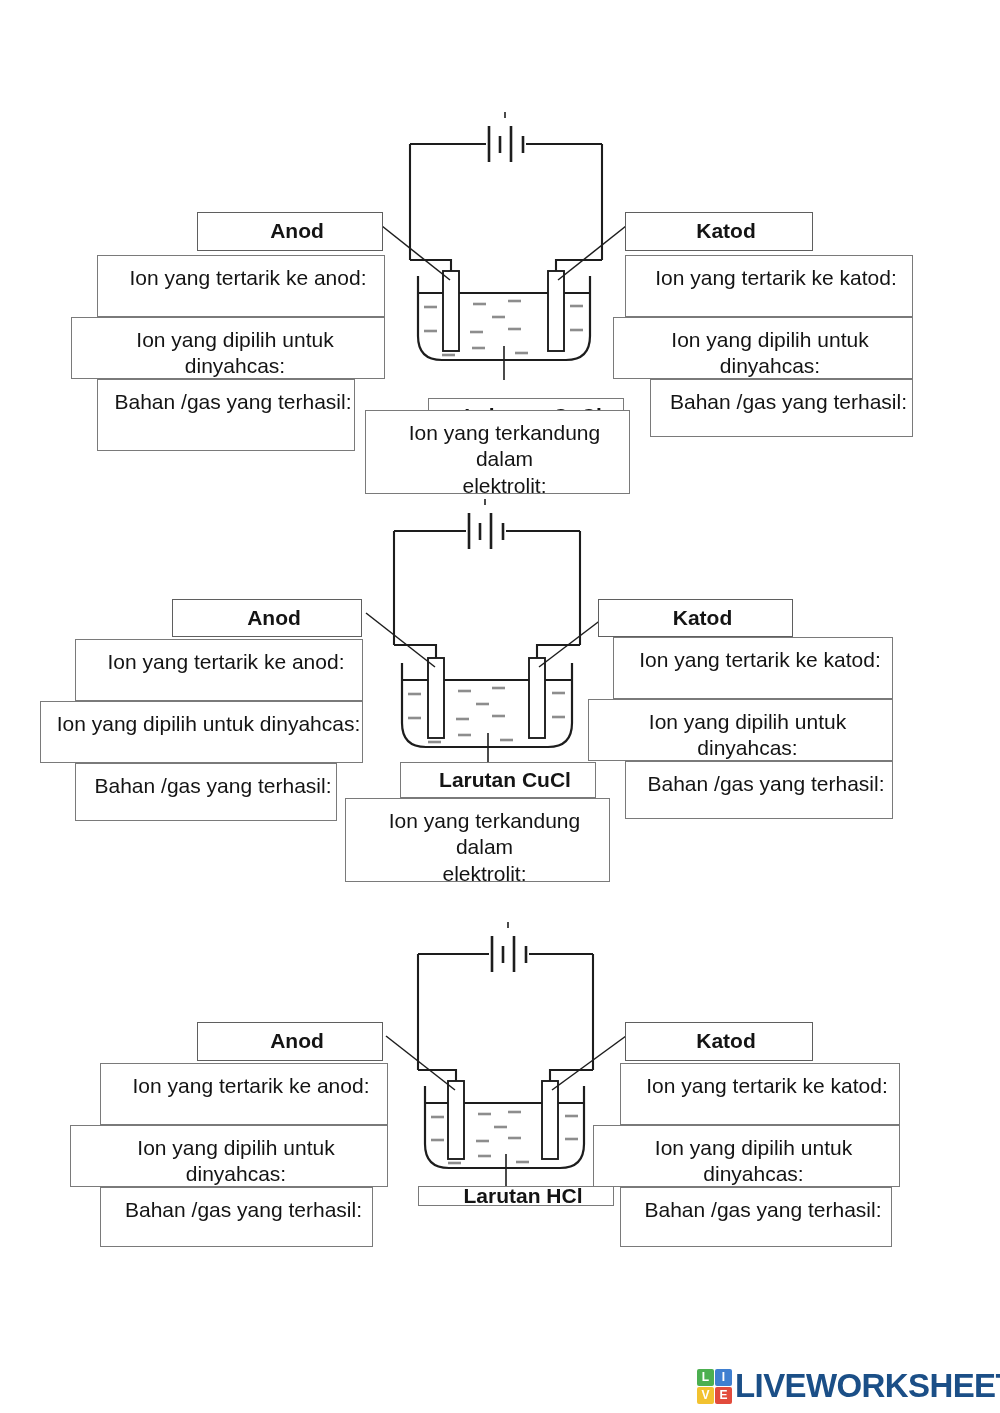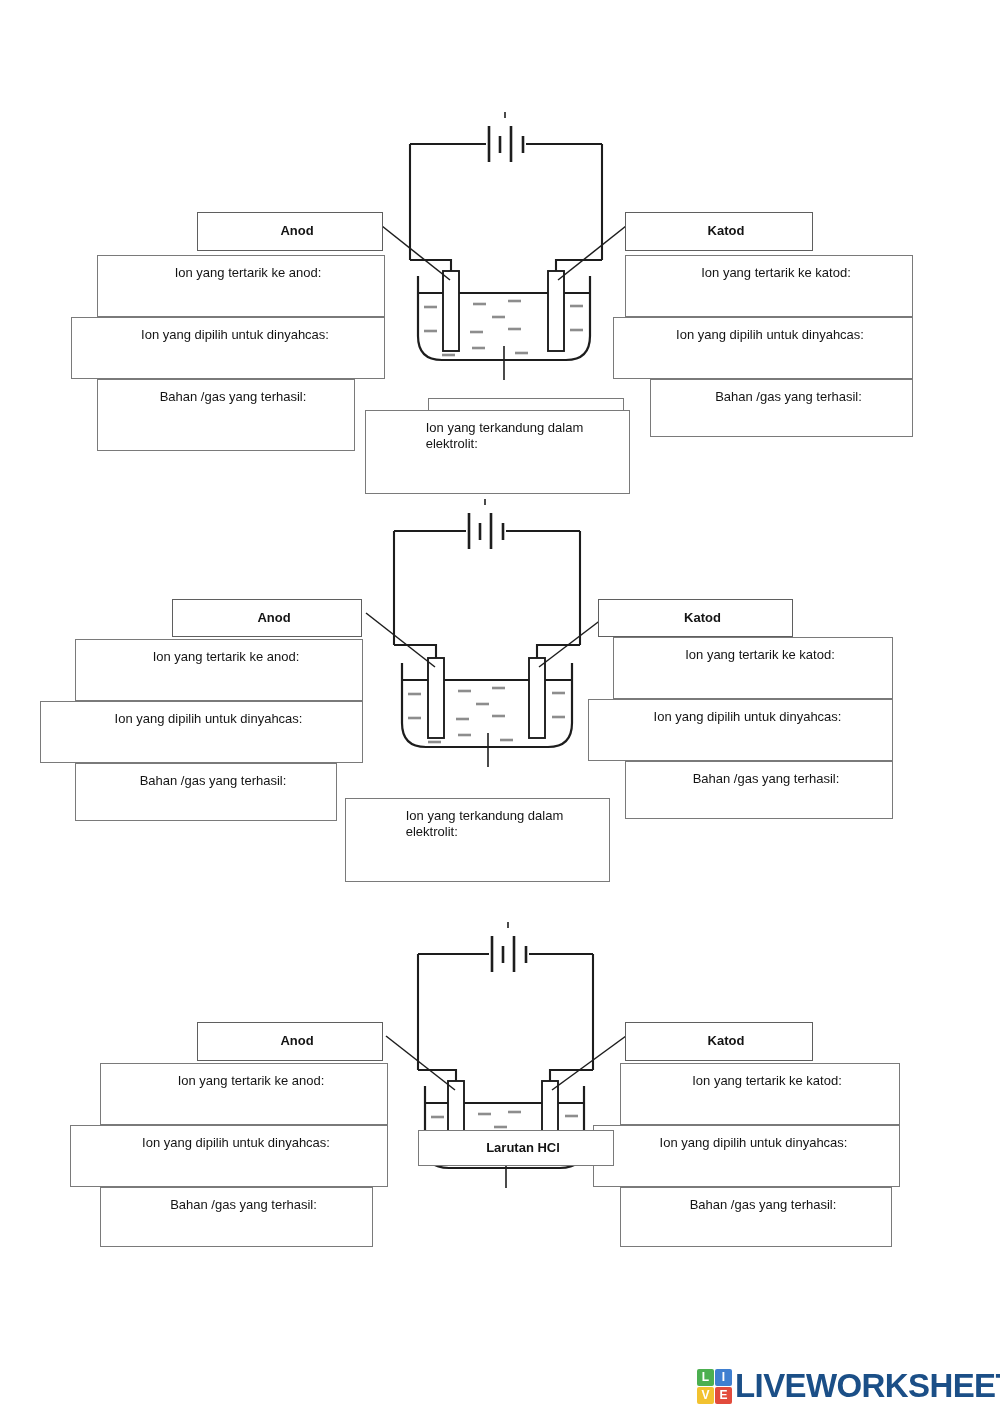--- a/index.html
+++ b/index.html
@@ -22,23 +22,23 @@
     width: 1000px;
     height: 1413px;
   }
 
   
   .box {
     position: absolute;
     box-sizing: border-box;
     border: 1.3px solid #7a7a7a;
     background: #ffffff;
-    font-size: 13px;
+    font-size: 21px;
     line-height: 1.25;
-    text-align: left;
+    text-align: center;
     color: #141414;
     display: flex;
     justify-content: center;
     padding-top: 9px;
     padding-left: 14px;
   }
   .box.title {
     font-weight: bold;
     border: 1.4px solid #5f5f5f;
     align-items: center;
@@ -215,20 +215,21 @@
   <div class="box title" style="left:598px; top:599px; width:195px; height:38px;">Katod</div>
 
   <div class="box" style="left:75px; top:639px; width:288px; height:62px;">Ion yang tertarik ke anod:</div>
   <div class="box" style="left:40px; top:701px; width:323px; height:62px;">Ion yang dipilih untuk dinyahcas:</div>
   <div class="box" style="left:75px; top:763px; width:262px; height:58px;">Bahan /gas yang terhasil:</div>
 
   <div class="box" style="left:613px; top:637px; width:280px; height:62px;">Ion yang tertarik ke katod:</div>
   <div class="box" style="left:588px; top:699px; width:305px; height:62px;">Ion yang dipilih untuk dinyahcas:</div>
   <div class="box" style="left:625px; top:761px; width:268px; height:58px;">Bahan /gas yang terhasil:</div>
 
+  <div class="box center-title" style="left:400px; top:762px; width:196px; height:36px;">Larutan CuCl</div>
   <div class="box" style="left:345px; top:798px; width:265px; height:84px;">
     <span>
       <span>Ion yang terkandung dalam</span>
       <span>elektrolit:</span>
     </span>
   </div>
 
   <div class="diagram" style="left:390px; top:918px; width:250px; height:270px;">
     <svg width="250" height="270" viewBox="0 0 250 270">
       <line class="stem" x1="118" y1="4" x2="118" y2="10"></line>
@@ -271,21 +272,21 @@
   <div class="box title" style="left:625px; top:1022px; width:188px; height:39px;">Katod</div>
 
   <div class="box" style="left:100px; top:1063px; width:288px; height:62px;">Ion yang tertarik ke anod:</div>
   <div class="box" style="left:70px; top:1125px; width:318px; height:62px;">Ion yang dipilih untuk dinyahcas:</div>
   <div class="box" style="left:100px; top:1187px; width:273px; height:60px;">Bahan /gas yang terhasil:</div>
 
   <div class="box" style="left:620px; top:1063px; width:280px; height:62px;">Ion yang tertarik ke katod:</div>
   <div class="box" style="left:593px; top:1125px; width:307px; height:62px;">Ion yang dipilih untuk dinyahcas:</div>
   <div class="box" style="left:620px; top:1187px; width:272px; height:60px;">Bahan /gas yang terhasil:</div>
 
-  <div class="box center-title" style="left:418px; top:1130px; width:196px; height:36px;">Larutan HCl</div>
+  <div class="box center-title" style="left:418px; top:1186px; width:196px; height:20px;">Larutan HCl</div>
 
   <div id="liveworksheets-logo">
     <div class="logo-tiles">
       <div class="logo-tile" style="background: rgb(76, 175, 80);">L</div>
       <div class="logo-tile" style="background: rgb(63, 127, 208);">I</div>
       <div class="logo-tile" style="background: rgb(242, 194, 48);">V</div>
       <div class="logo-tile" style="background: rgb(226, 75, 60);">E</div>
     </div>
     <div class="logo-word" style="color: rgb(27, 79, 135);">LIVEWORKSHEETS</div>
   </div>

